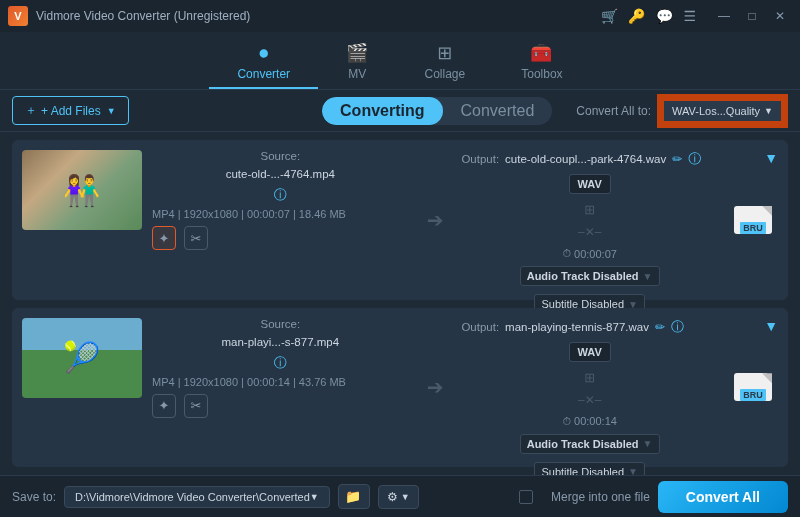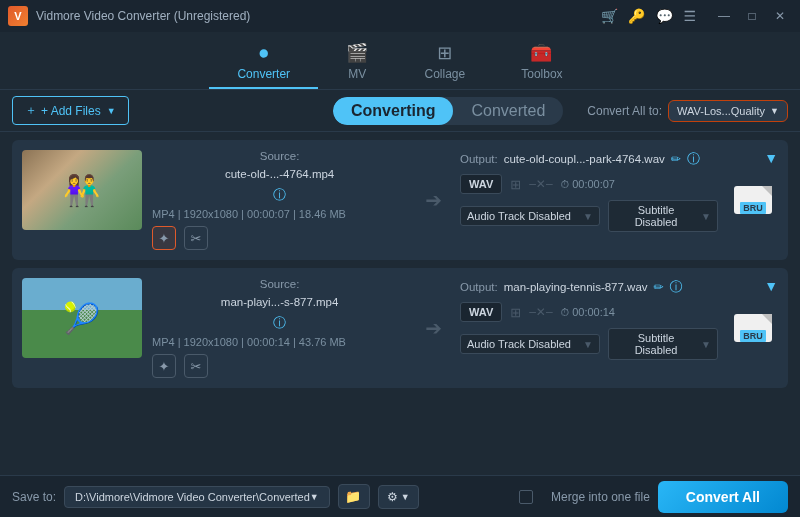--- a/index.html
+++ b/index.html
@@ -154,23 +154,23 @@
     .convert-all-to {
       display: flex;
       align-items: center;
       gap: 6px;
       margin-left: 16px;
       color: #8899aa;
       font-size: 12px;
     }
     .format-select-btn {
       background: #2a3a4a;
-      border: 1px solid #c2410c;
-      color: #cdd6e0;
-      border-radius: 6px;
+      border: 7px solid #c2410c;
+      color: #cdd6e0;
+      border-radius: 0;
       padding: 4px 8px;
       cursor: pointer;
       font-size: 11px;
       display: flex;
       align-items: center;
       gap: 4px;
       min-width: 120px;
       justify-content: space-between;
     }
 
@@ -298,20 +298,21 @@
       gap: 6px;
       font-size: 11.5px;
       color: #cdd6e0;
     }
     .output-label { color: #8899aa; }
     .edit-icon { color: #4fc3f7; font-size: 12px; cursor: pointer; }
     .format-row {
       display: flex;
       align-items: center;
       gap: 8px;
+      flex-direction: column;
     }
     .format-badge {
       background: #1a2530;
       border: 1px solid #3a4a5a;
       color: #cdd6e0;
       border-radius: 3px;
       padding: 3px 8px;
       font-size: 11px;
       font-weight: bold;
     }
@@ -329,22 +330,22 @@
     .audio-track-select {
       background: #1e2a35;
       border: 1px solid #3a4a5a;
       border-radius: 3px;
       color: #cdd6e0;
       padding: 3px 6px;
       font-size: 11px;
       cursor: pointer;
       display: flex;
       align-items: center;
-      justify-content: space-between;
       min-width: 140px;
+      font-weight: bold;
     }
     .subtitle-select {
       background: #1e2a35;
       border: 1px solid #3a4a5a;
       border-radius: 3px;
       color: #cdd6e0;
       padding: 3px 6px;
       font-size: 11px;
       cursor: pointer;
       display: flex;

